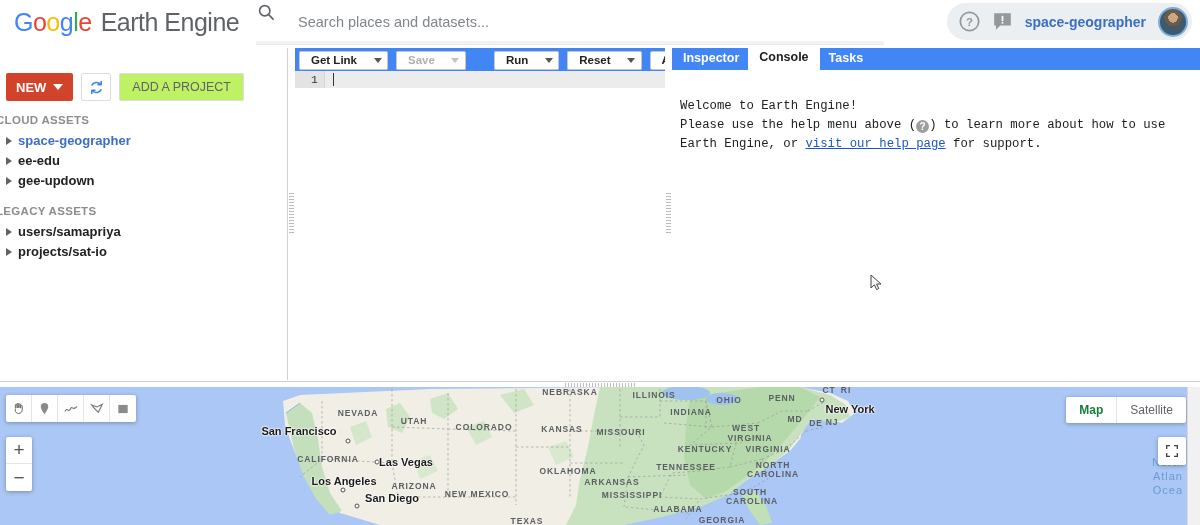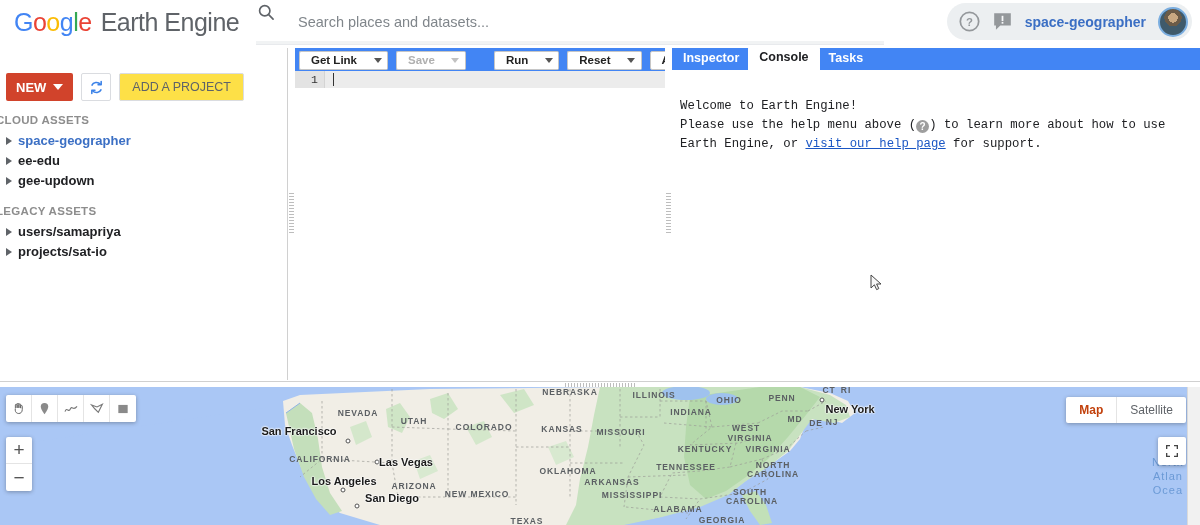--- a/index.html
+++ b/index.html
@@ -81,21 +81,21 @@
     display: flex; align-items: center; gap: 7px; cursor: pointer;
   }
   .caret-w { width: 0; height: 0; border-left: 5px solid transparent;
              border-right: 5px solid transparent; border-top: 6px solid #fff; }
   .btn-refresh {
     width: 30px; height: 28px; background: #fff; border: 1px solid #dadce0;
     border-radius: 2px; display: flex; align-items: center; justify-content: center;
     cursor: pointer;
   }
   .btn-project {
-    background: #fde047; border: 1px solid #dadce0; border-radius: 2px;
+    background: #bef264; border: 1px solid #dadce0; border-radius: 2px;
     height: 28px; padding: 0 12px; font-size: 12.5px; color: #5f6368;
     display: flex; align-items: center; cursor: pointer;
   }
 
   .asset-tree { position: absolute; left: 0; top: 110px; width: 288px; }
   .asset-head {
     font-size: 11.5px; color: #8d8d8d; font-weight: bold;
     letter-spacing: .3px; padding: 4px 0 5px 0; margin-left: -4px;
   }
   .asset-row {
@@ -227,21 +227,21 @@
 
   .maptype {
     position: absolute; right: 14px; top: 10px; height: 26px;
     background: #fff; border-radius: 2px; display: flex;
     box-shadow: 0 1px 4px rgba(0,0,0,.3);
   }
   .maptype div {
     padding: 0 13px; display: flex; align-items: center;
     font-size: 12px; color: #5f6368; cursor: pointer;
   }
-  .maptype div.active { color: #c2410c; font-weight: bold; }
+  .maptype div.active { color: #15803d; font-weight: bold; }
   .maptype div:first-child { border-right: 1px solid #e4e4e4; }
 
   .fullscreen-btn {
     position: absolute; right: 14px; top: 50px; width: 28px; height: 28px;
     background: #fff; border-radius: 2px; box-shadow: 0 1px 4px rgba(0,0,0,.3);
     display: flex; align-items: center; justify-content: center; cursor: pointer;
   }
   .scroll-right {
     position: absolute; right: 0; top: 387px; width: 13px; height: 138px;
     background: #f1f1f1; border-left: 1px solid #dadada;
@@ -464,21 +464,21 @@
 
       <path d="M286,26 L300,16" stroke="#8fb4e4" stroke-width="1" fill="none"></path>
     </svg>
 
     <div id="state-labels">
         <div class="map-label" style="left: 358px; top: 26px;">NEVADA</div>
         <div class="map-label" style="left: 414px; top: 34px;">UTAH</div>
         <div class="map-label" style="left: 484px; top: 40px;">COLORADO</div>
         <div class="map-label" style="left: 562px; top: 42px;">KANSAS</div>
         <div class="map-label" style="left: 570px; top: 5px;">NEBRASKA</div>
-        <div class="map-label" style="left: 320px; top: 72px;">CALIFORNIA</div>
+        <div class="map-label" style="left: 328px; top: 72px;">CALIFORNIA</div>
         <div class="map-label" style="left: 414px; top: 99px;">ARIZONA</div>
         <div class="map-label" style="left: 477px; top: 107px;">NEW MEXICO</div>
         <div class="map-label" style="left: 568px; top: 84px;">OKLAHOMA</div>
         <div class="map-label" style="left: 527px; top: 134px;">TEXAS</div>
         <div class="map-label" style="left: 621px; top: 45px;">MISSOURI</div>
         <div class="map-label" style="left: 612px; top: 95px;">ARKANSAS</div>
         <div class="map-label" style="left: 632px; top: 108px;">MISSISSIPPI</div>
         <div class="map-label" style="left: 678px; top: 122px;">ALABAMA</div>
         <div class="map-label" style="left: 722px; top: 133px;">GEORGIA</div>
         <div class="map-label" style="left: 654px; top: 8px;">ILLINOIS</div>

